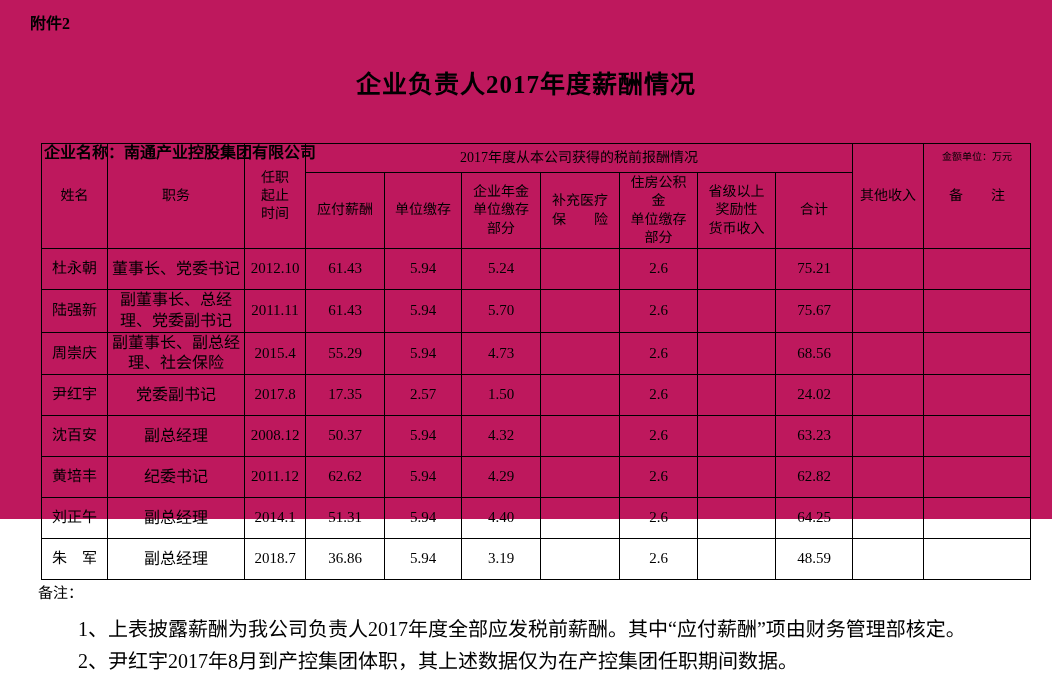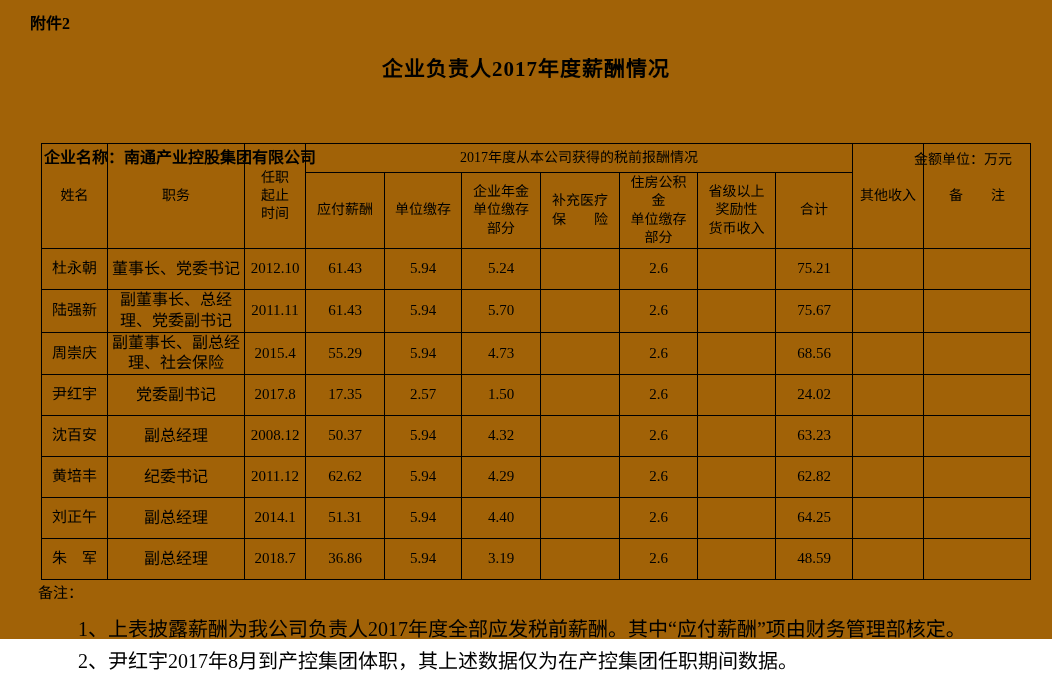--- a/index.html
+++ b/index.html
@@ -2,37 +2,37 @@
 <html lang="zh-CN"><head>
 <meta charset="utf-8">
 <style>
   * { margin:0; padding:0; box-sizing:border-box; }
   html,body { background:#ffffff; }
   body {
     width:1052px; height:673px;
     font-family:"Liberation Serif","DejaVu Serif",serif;
     color:#000; position:relative; overflow:hidden;
   }
-  .sheet { position:relative; width:1052px; height:639px; background:#a16207; }
+  .sheet { position:relative; width:1052px; height:519px; background:#be185d; }
 
   .attachment {
     position:absolute; left:30px; top:10px;
     font-size:16px; font-weight:bold;
   }
   .doc-title {
-    position:absolute; left:0; top:52px; width:1052px;
-    text-align:center; font-size:21px; font-weight:bold;
+    position:absolute; left:0; top:64px; width:1052px;
+    text-align:center; font-size:25px; font-weight:bold;
     letter-spacing:1px;
   }
   .meta-row {
     position:absolute; left:44px; top:113px; width:968px;
     display:flex; justify-content:space-between; align-items:flex-end;
   }
   .company { font-size:16px; font-weight:bold;text-align:center; }
-  .unit { font-size:14px; font-weight:normal;margin-top:35px; }
+  .unit { font-size:10px; font-weight:normal;margin-top:35px; }
 
   table.salary-table {
     position:absolute; left:41px; top:143px;
     width:989px; border-collapse:collapse; table-layout:fixed;
   }
   .salary-table th, .salary-table td {
     border:1px solid #000;
     text-align:center; vertical-align:middle;
     font-weight:normal;
     font-size:14px; line-height:1.3;

